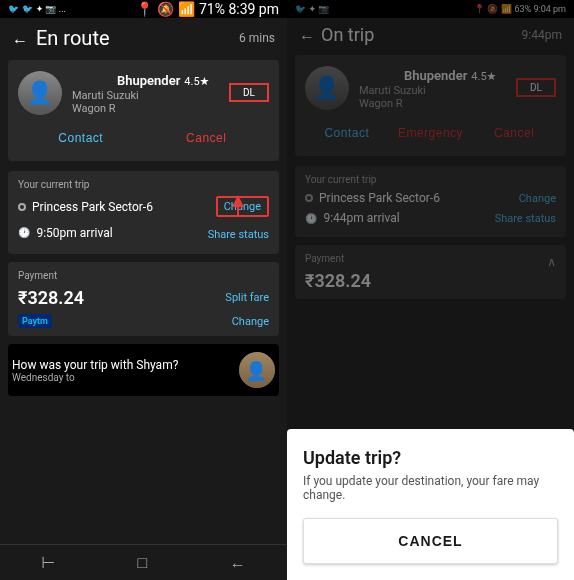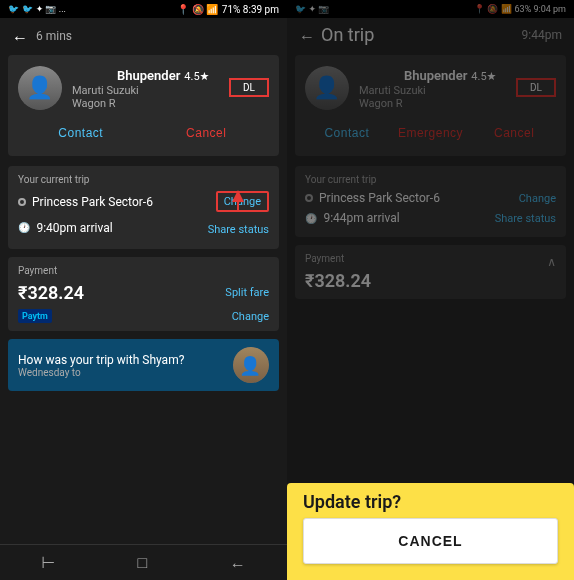--- a/index.html
+++ b/index.html
@@ -235,24 +235,24 @@
       background: #002970;
       color: #00baf2;
       font-size: 9px;
       font-weight: 700;
       padding: 2px 4px;
       border-radius: 2px;
     }
 
     
     .feedback-section {
-      background: #0c4a6e;
+      background: #000000;
       margin: 4px 8px;
       border-radius: 4px;
-      padding: 8px 10px;
+      padding: 8px 4px;
       display: flex;
       align-items: center;
       gap: 10px;
     }
     .feedback-text-col { flex: 1; }
     .feedback-title {
       font-size: 12px;
       color: #fff;
     }
     .feedback-sub {
@@ -312,23 +312,23 @@
       position: absolute;
       bottom: 0;
       left: 0;
       right: 0;
       background: rgba(0,0,0,0.5);
       top: 0;
       display: flex;
       align-items: flex-end;
     }
     .update-dialog {
-      background: #fde047;
+      background: #ffffff;
       width: 100%;
-      padding: 8px 16px 16px 16px;
+      padding: 18px 16px 16px 16px;
       border-radius: 4px 4px 0 0;
     }
     .update-title {
       font-size: 18px;
       font-weight: 600;
       color: #1a1a1a;
       margin-bottom: 6px;
     }
     .update-desc {
       font-size: 12px;
@@ -395,26 +395,27 @@
 <body>
 
 <div class="left-panel">
 
   <div class="status-bar">
     <div class="status-bar-left">
       <span>🐦</span>
       <span>🐦 ✦ 📷 ...</span>
     </div>
     <div class="status-bar-right">
-      <span style="font-size:10px;">📍 🔕 📶 71% 8:39 pm</span>
+      <span style="font-size:14px;">📍 🔕 📶 71% 8:39 pm</span>
     </div>
   </div>
 
   <div class="header">
     <span class="back-arrow">←</span>
+    <span class="header-title">En route</span>
     <span class="header-time">6 mins</span>
   </div>
 
   <div class="driver-card">
     <div class="driver-info-row">
       <div class="driver-avatar">
         <div class="person-silhouette">👤</div>
       </div>
       <div class="driver-details">
         <div>
@@ -437,21 +438,21 @@
     <div class="trip-row">
       <div class="trip-row-left">
         <div class="location-dot"></div>
         <span class="trip-location">Princess Park Sector-6</span>
       </div>
       <span class="change-link-box">Change</span>
     </div>
     <div class="trip-row" style="margin-top:6px; position:relative;">
       <div class="trip-row-left">
         <span class="clock-icon">🕐</span>
-        <span class="arrival-time">9:40pm arrival</span>
+        <span class="arrival-time">9:50pm arrival</span>
       </div>
       <div style="position:relative;">
         <span class="share-link">Share status</span>
         
         <div style="position:absolute; top:-28px; left:50%; transform:translateX(-50%); display:flex; flex-direction:column; align-items:center;">
           <div style="width:0;height:0;border-left:6px solid transparent;border-right:6px solid transparent;border-bottom:12px solid #e53935;"></div>
           <div style="width:2px;height:10px;background:#e53935;"></div>
         </div>
       </div>
     </div>
@@ -551,20 +552,21 @@
       <span class="chevron">∧</span>
     </div>
     <div class="payment-amount-row">
       <span class="payment-amount">₹328.24</span>
     </div>
   </div>
 
   <div class="overlay">
     <div class="update-dialog">
       <div class="update-title">Update trip?</div>
+      <div class="update-desc">If you update your destination, your fare may change.</div>
       <div class="dialog-buttons">
         <button class="dialog-btn cancel-btn">CANCEL</button>
       </div>
     </div>
   </div>
 
   <div class="bottom-nav" style="background:#2a2a2a; border-top:1px solid #444;">
     <span class="nav-icon">⊢</span>
     <span class="nav-icon">□</span>
     <span class="nav-icon">←</span>

